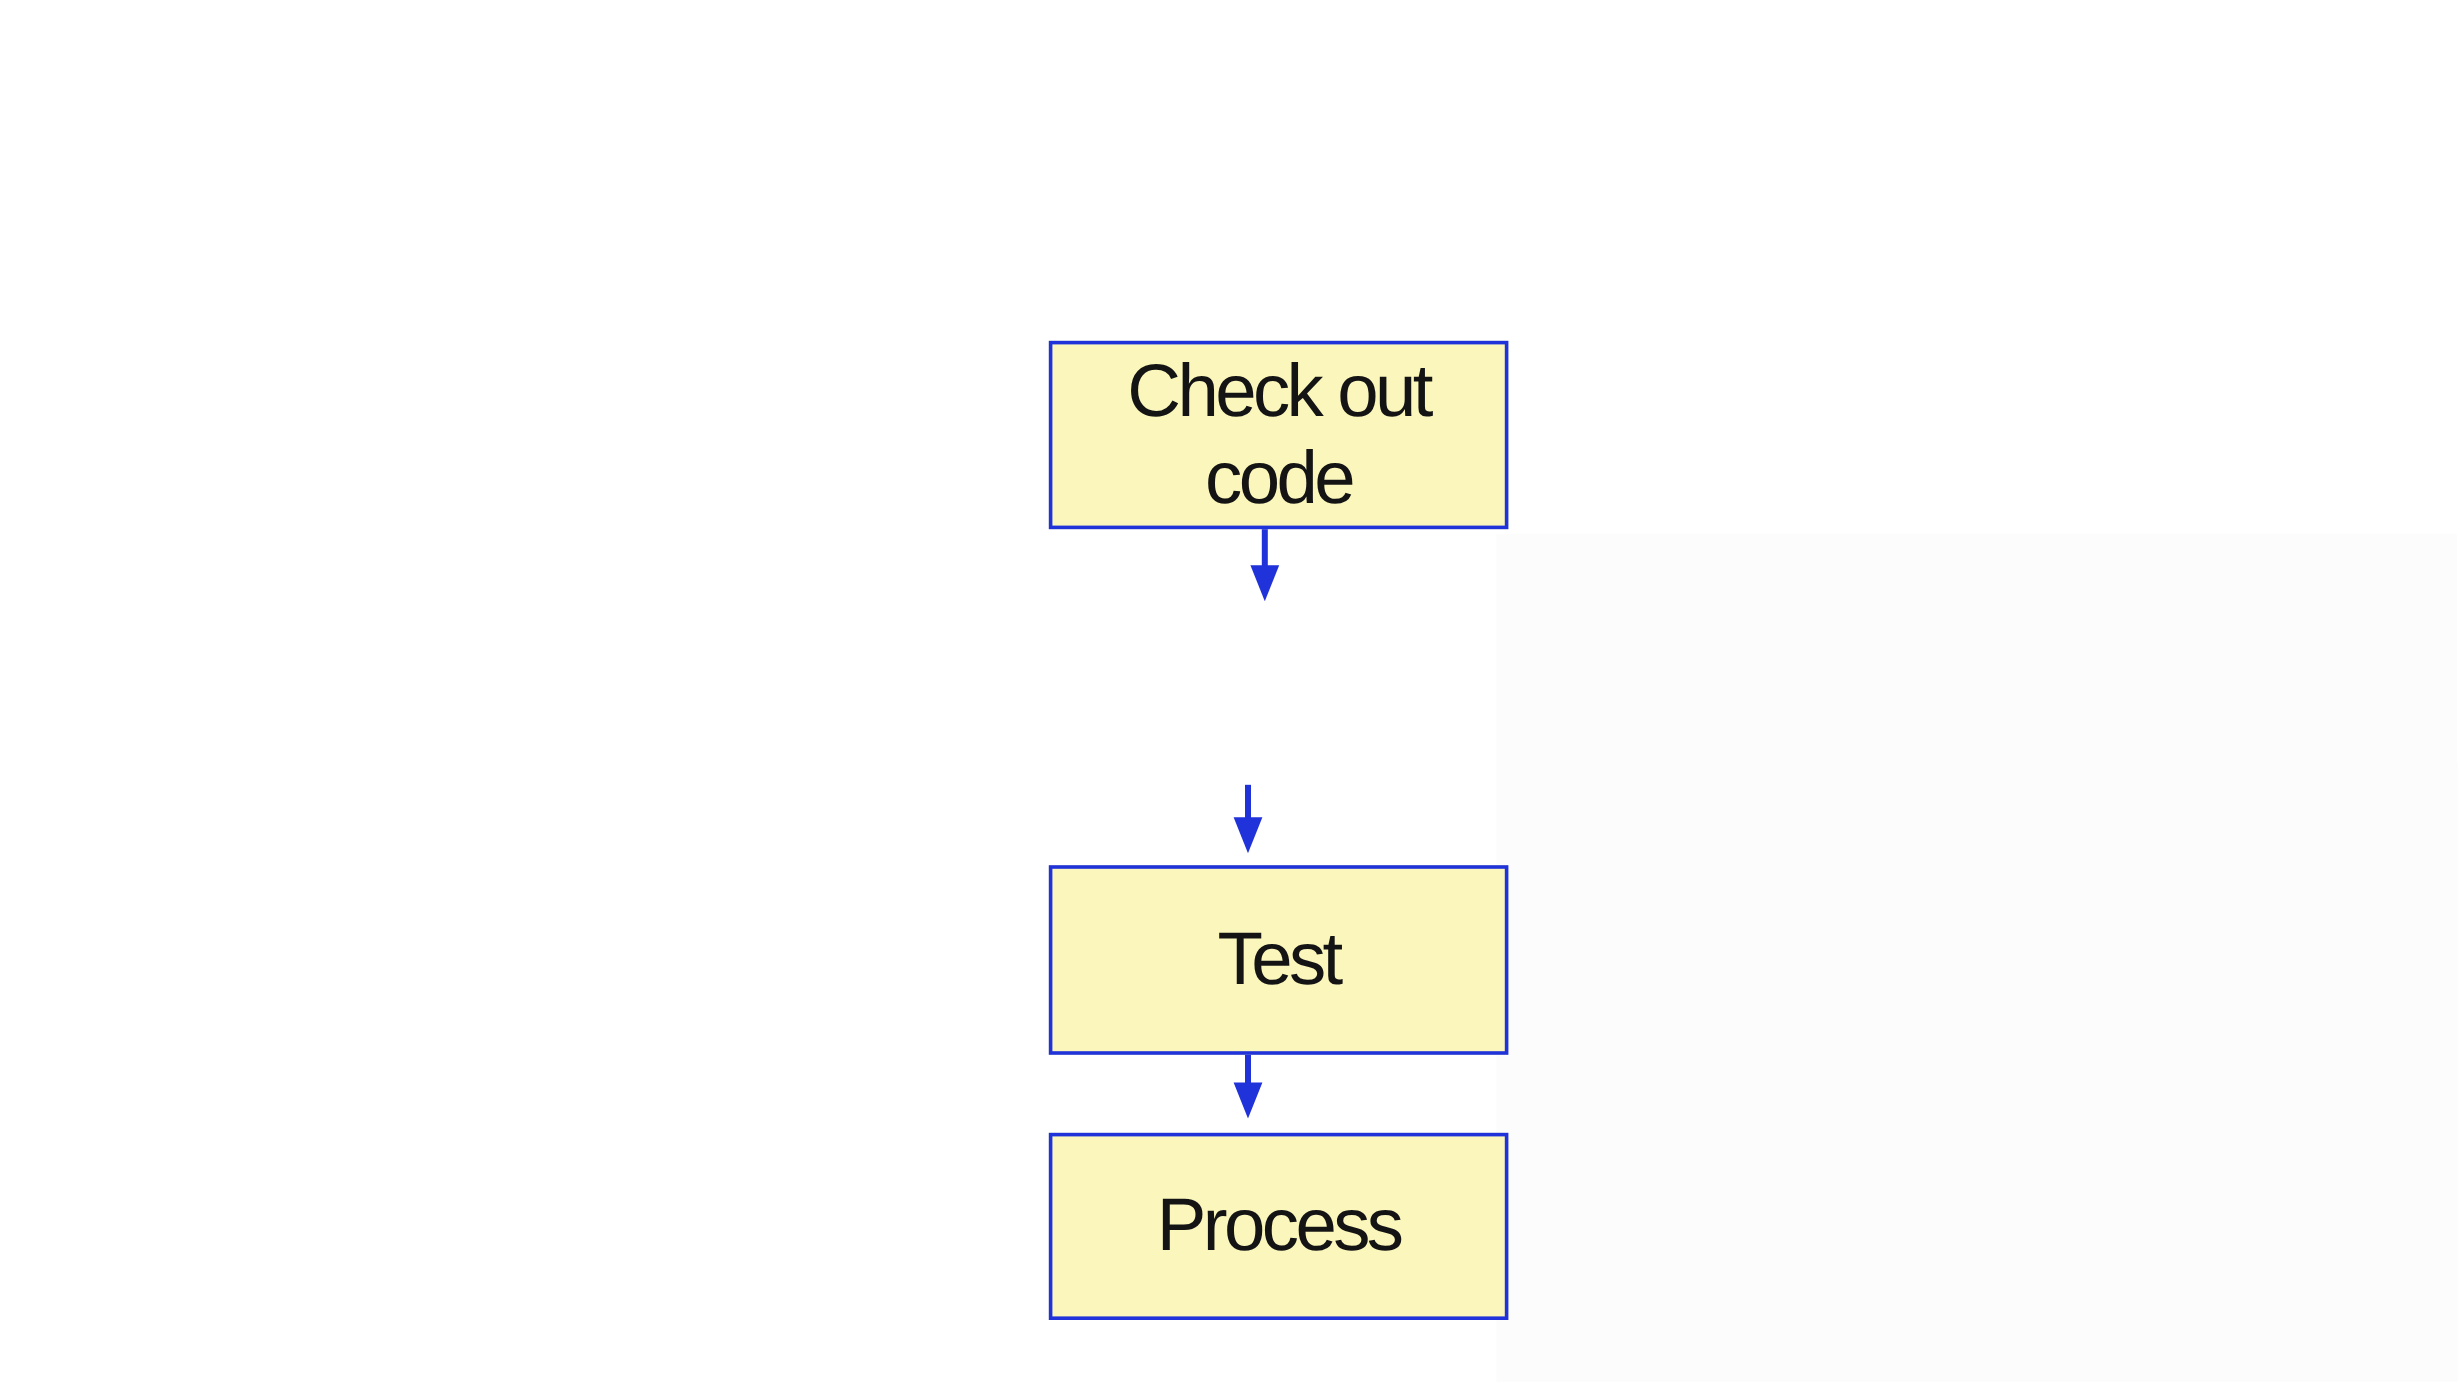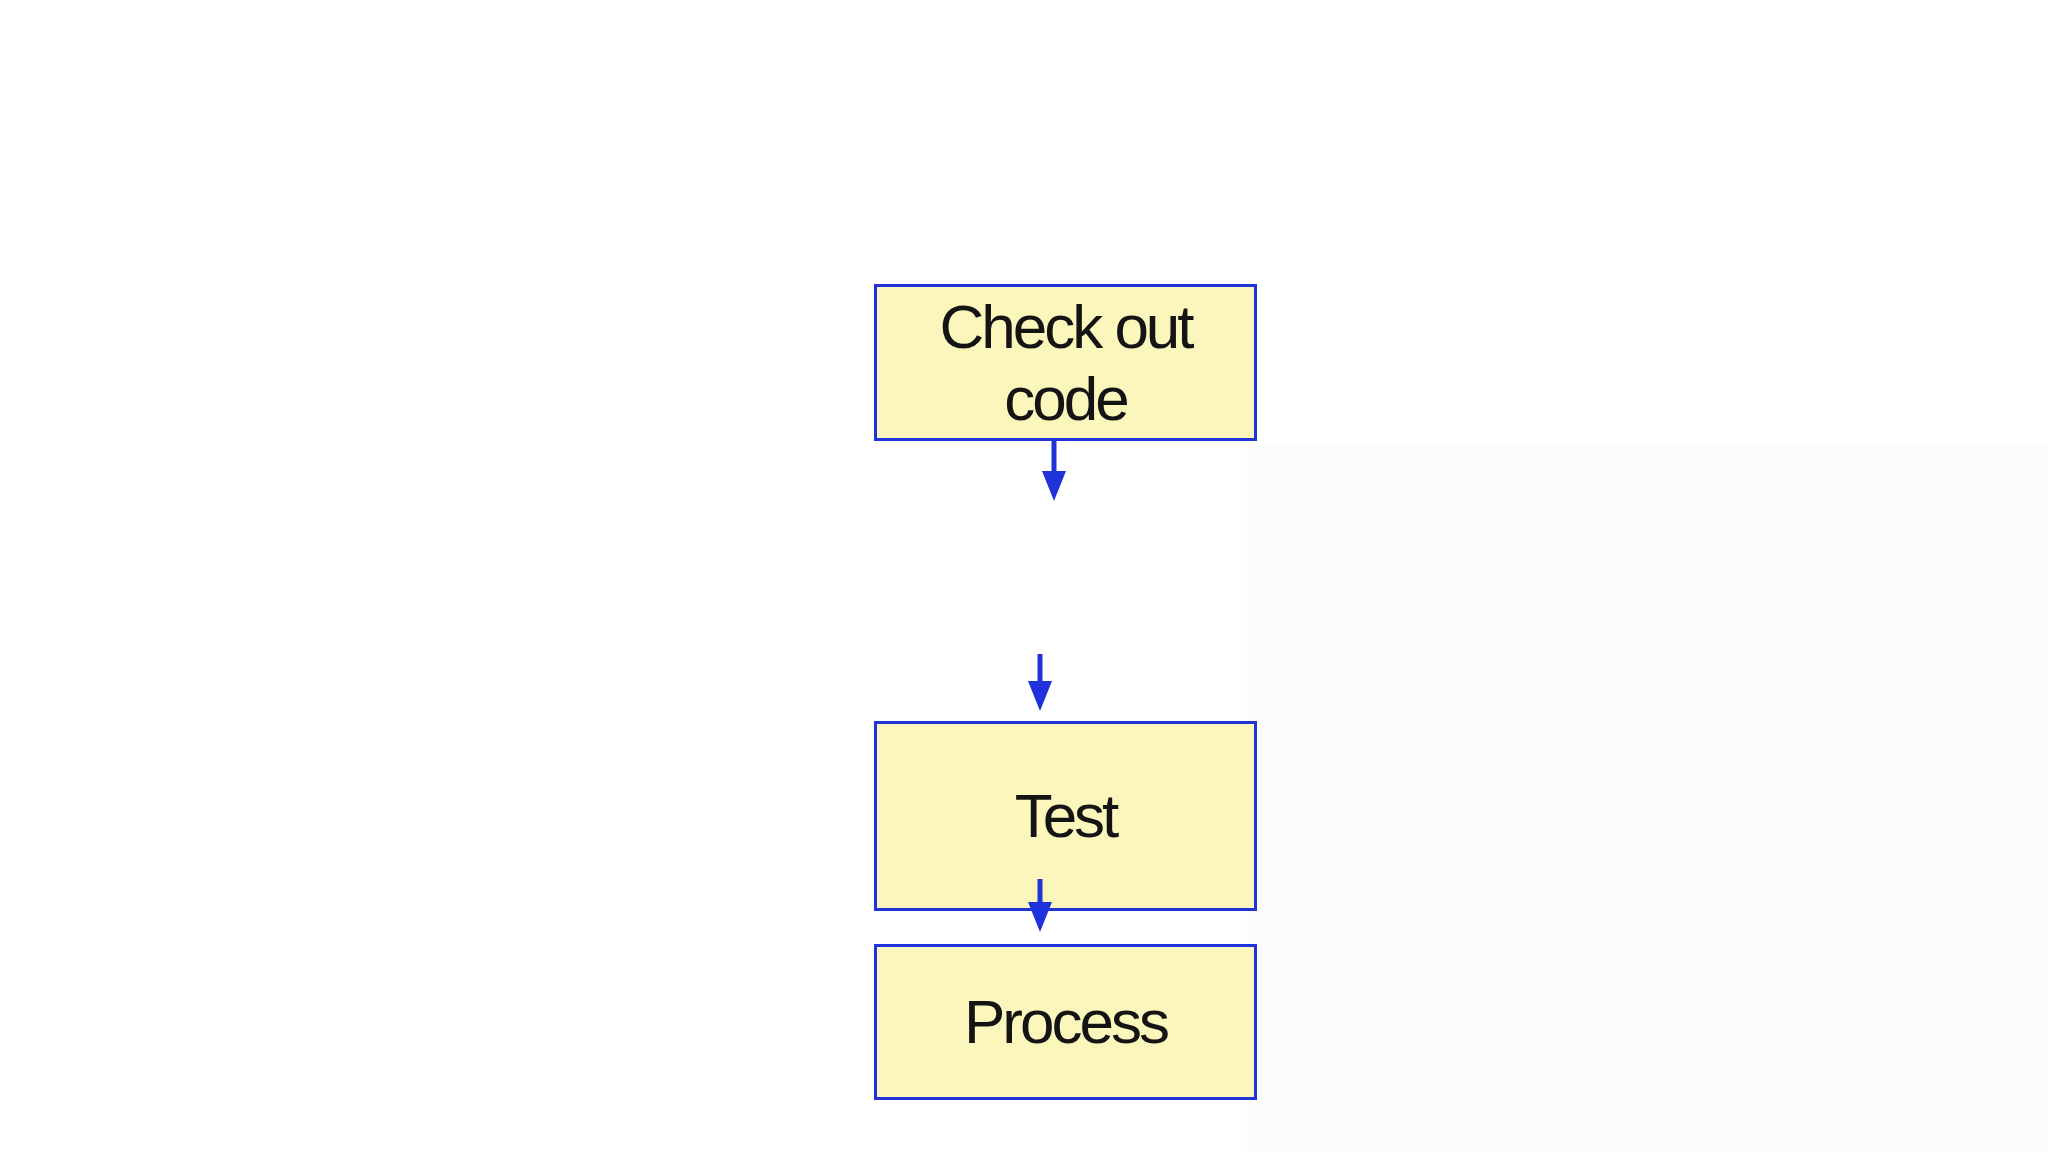--- a/index.html
+++ b/index.html
@@ -46,21 +46,21 @@
     text-align: center;
     color: var(--step-ink, #141414);
     font-size: 62px;
     letter-spacing: -3px;
     line-height: 72px;
     white-space: pre-line;
     margin-left: 12px;
   }
   .step1 { top: 284px; height: 157px; }
   .step2 { top: 502px; height: 152px; }
-  .step3 { top: 721px; height: 190px; }
+  .step3 { top: 721px; height: 158px; }
   .step4 { top: 944px; height: 156px; }
   .arrow {
     position: absolute;
     width: 24px;
   }
   .arrow .stem {
     position: absolute;
     left: 50%;
     transform: translateX(-50%);
     top: 0;

